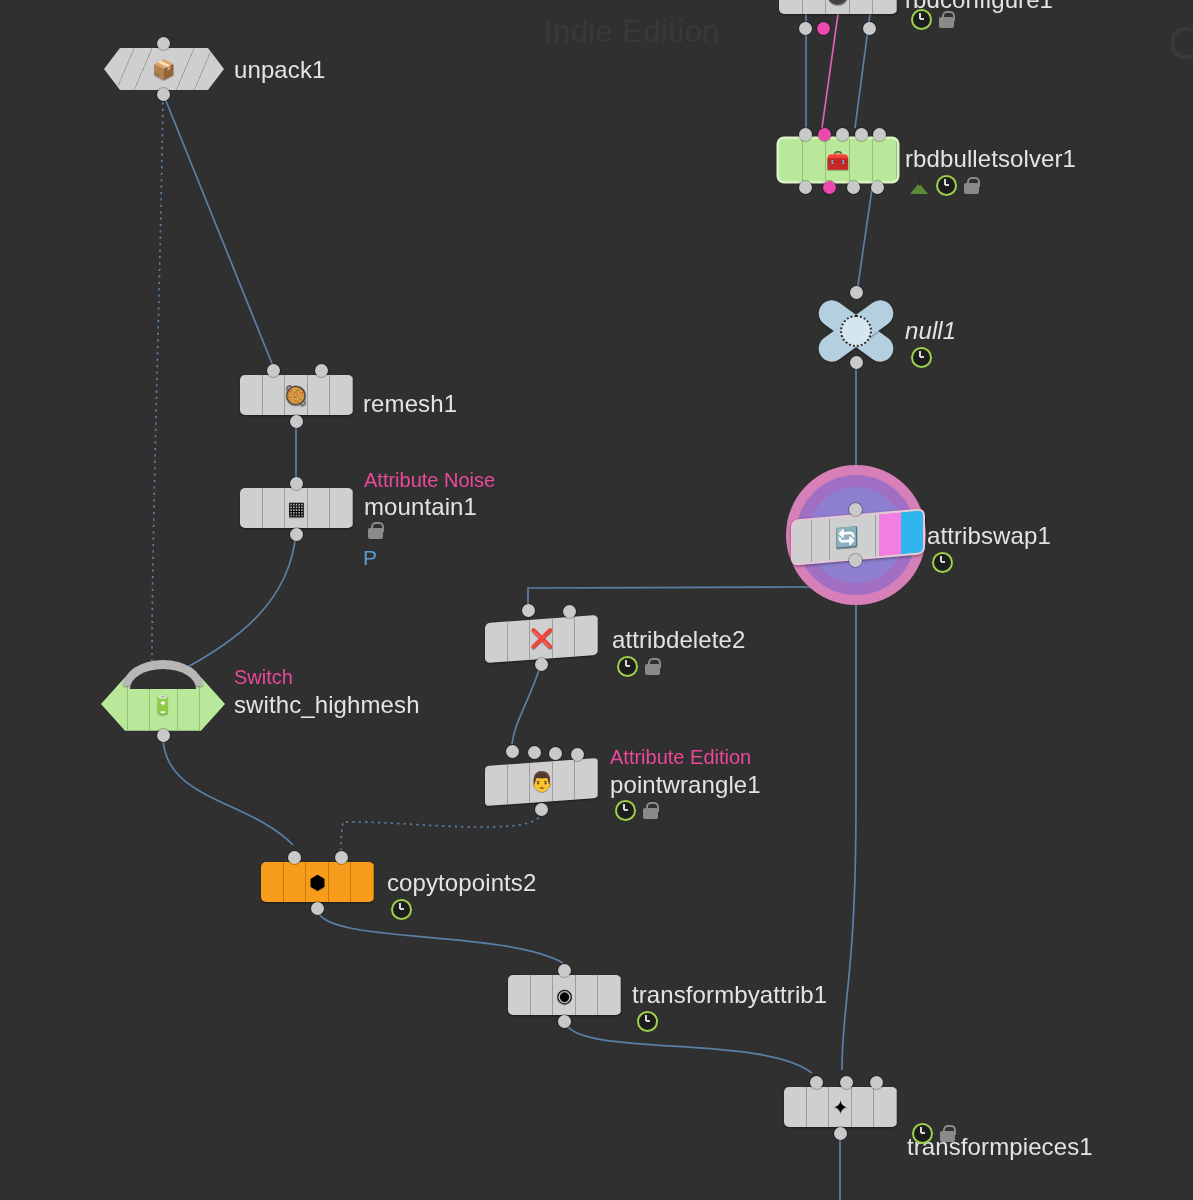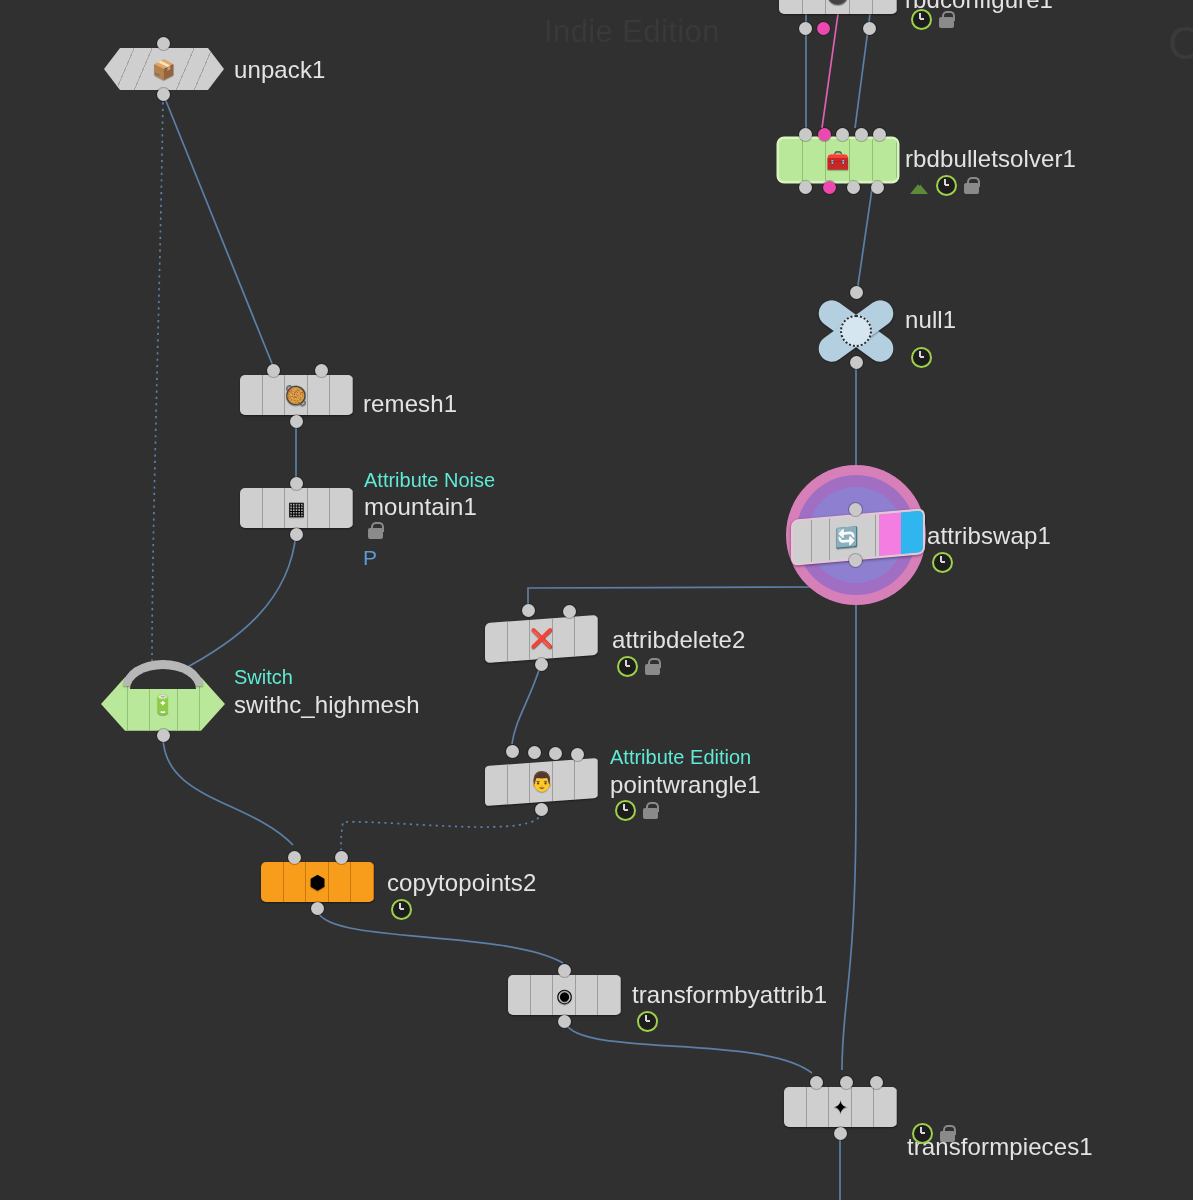--- a/index.html
+++ b/index.html
@@ -53,21 +53,21 @@
     background:#c9c9c9;box-shadow:0 0 0 1px rgba(0,0,0,.25);
   }
   .dot.pink{background:#ec48b0;}
 
   
   .nm{
     position:absolute;color:#e3e3e3;font-size:24px;white-space:nowrap;
     letter-spacing:.1px;
   }
   .tp{
-    position:absolute;color:#5eead4;font-size:20px;white-space:nowrap;
+    position:absolute;color:#ec4899;font-size:20px;white-space:nowrap;
   }
   .badges{position:absolute;display:flex;align-items:center;gap:7px;}
   .pflag{position:absolute;color:#5b9bd5;font-size:21px;}
 
   
   .b-clock{
     width:17px;height:17px;border-radius:50%;
     border:2.4px solid #9fd04a;background:#1d1d1d;position:relative;
     display:inline-block;
   }
@@ -255,21 +255,21 @@
 
   <div class="node" style="left:814px;top:300px;">
     <div class="bowtie">
       <div class="arm a1"></div>
       <div class="arm a2"></div>
       <div class="hub"></div>
     </div>
     <div class="dot" style="left:36px;top:-14px;"></div>
     <div class="dot" style="left:36px;top:56px;"></div>
   </div>
-  <div class="nm" style="left:905px;top:306px;">null1</div>
+  <div class="nm" style="left:905px;top:317px;font-style:italic;">null1</div>
   <div class="badges" style="left:911px;top:347px;">
     <span class="b-clock"></span>
   </div>
 
   <div class="node" style="left:240px;top:375px;">
     <div class="bar" style="width:113px;height:40px;">
       <div class="seg"></div>
         <div class="seg"></div>
         <div class="seg"></div>
         <div class="seg"></div>

